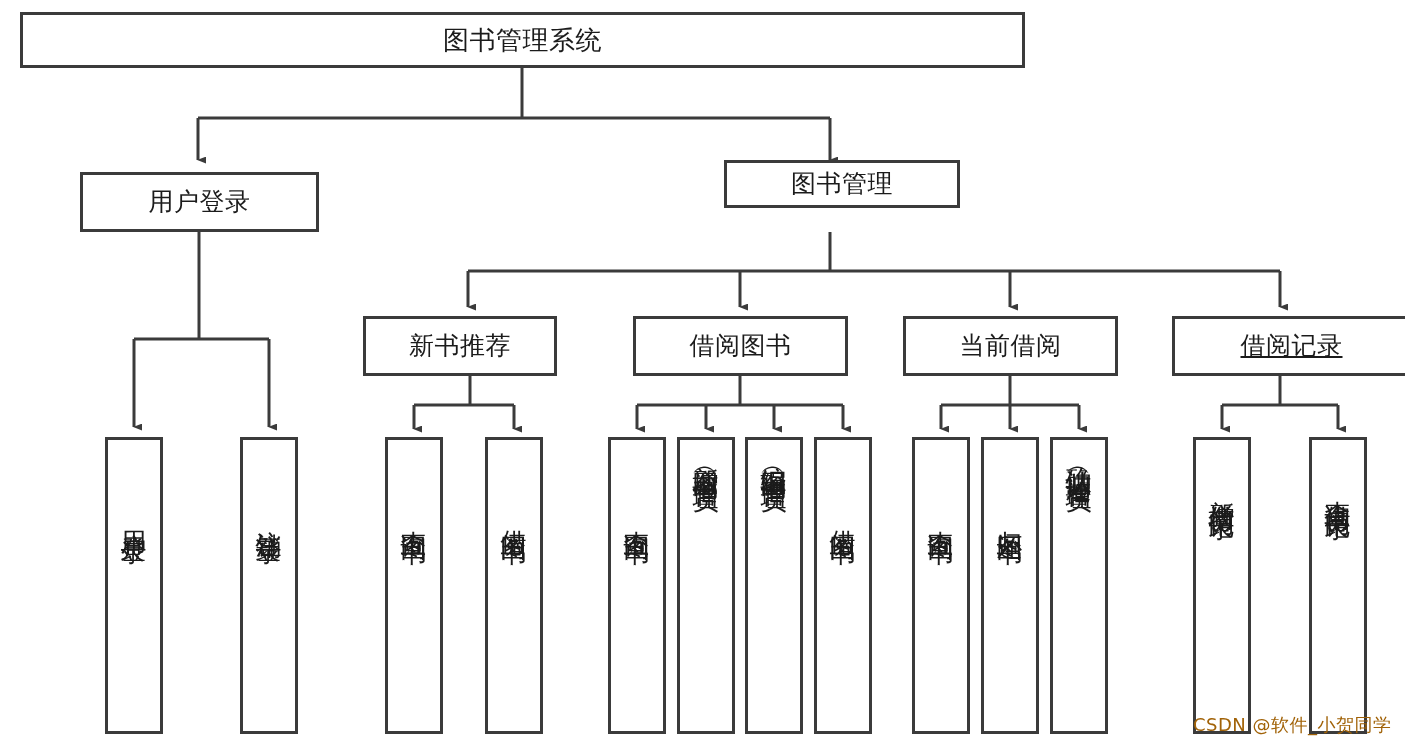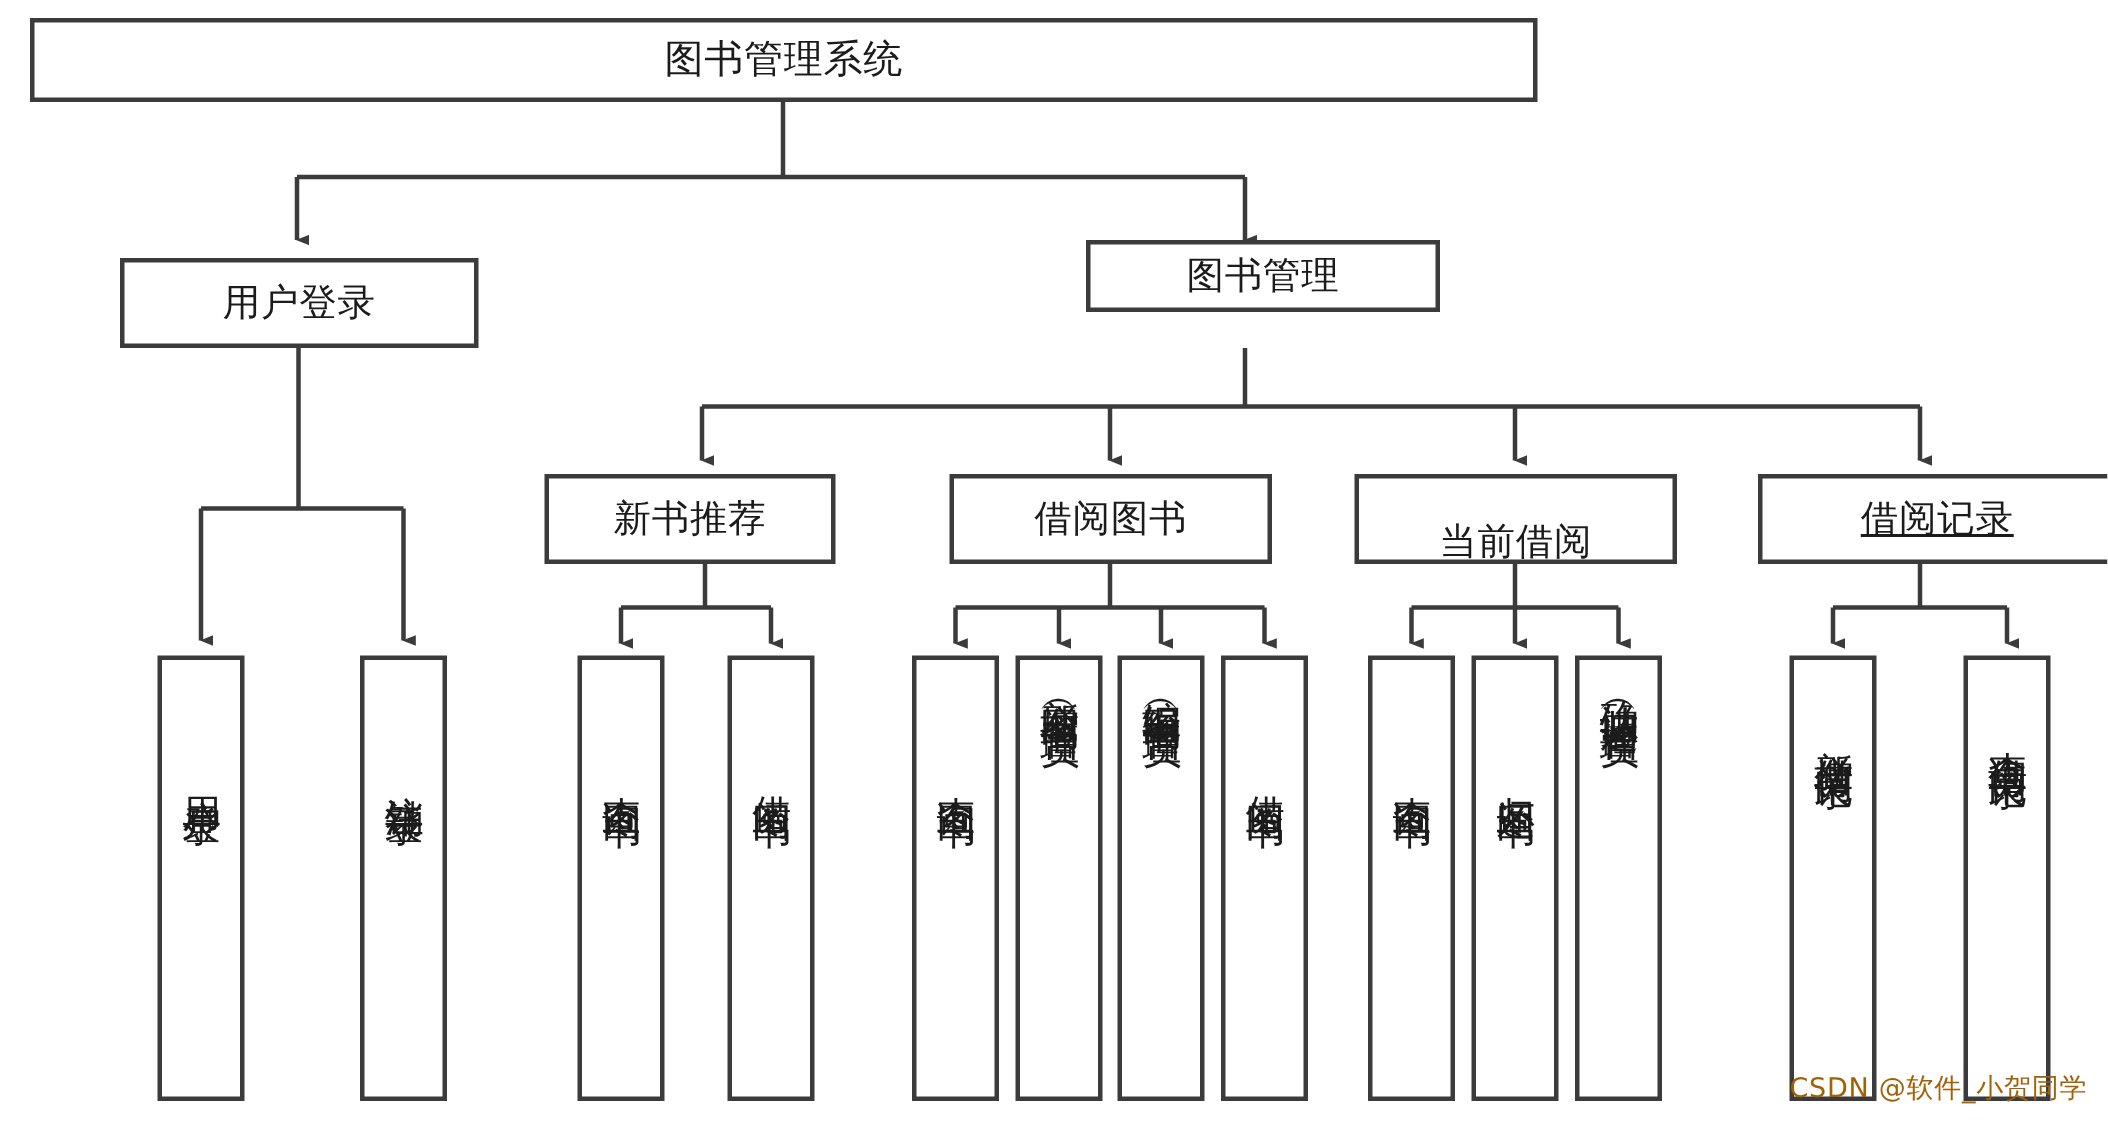--- a/index.html
+++ b/index.html
@@ -139,21 +139,21 @@
   <div class="node horiz" style="left:712px; top:160px; width:236px; height:48px;margin-left:12px;">
     <span class="label">图书管理</span>
   </div>
 
   <div class="node horiz" style="left:363px; top:316px; width:194px; height:60px;">
     <span class="label">新书推荐</span>
   </div>
   <div class="node horiz" style="left:633px; top:316px; width:215px; height:60px;">
     <span class="label">借阅图书</span>
   </div>
-  <div class="node horiz" style="left:903px; top:316px; width:215px; height:60px;align-items:flex-end;">
+  <div class="node horiz" style="left:903px; top:316px; width:215px; height:60px;">
     <span class="label">当前借阅</span>
   </div>
   <div class="node horiz" style="left:1172px; top:316px; width:239px; height:60px;text-decoration:underline;">
     <span class="label">借阅记录</span>
   </div>
 
   <div class="node vert" style="left:105px; top:437px; width:58px; height:297px; padding-top:70px;">
     <span class="label">用户登录</span>
   </div>
   <div class="node vert" style="left:240px; top:437px; width:58px; height:297px; padding-top:70px;">

